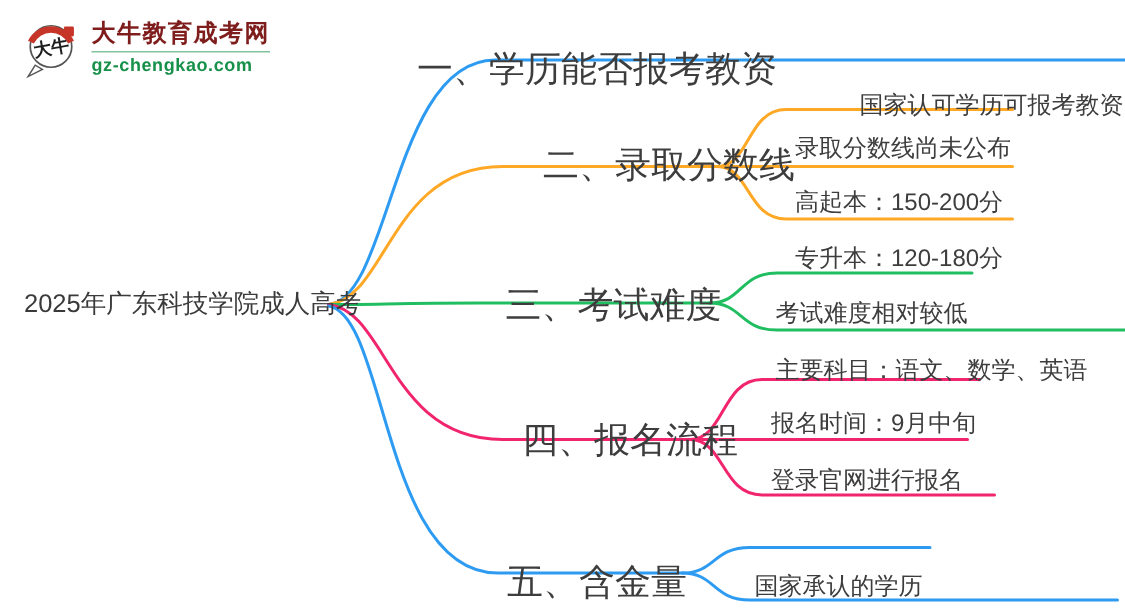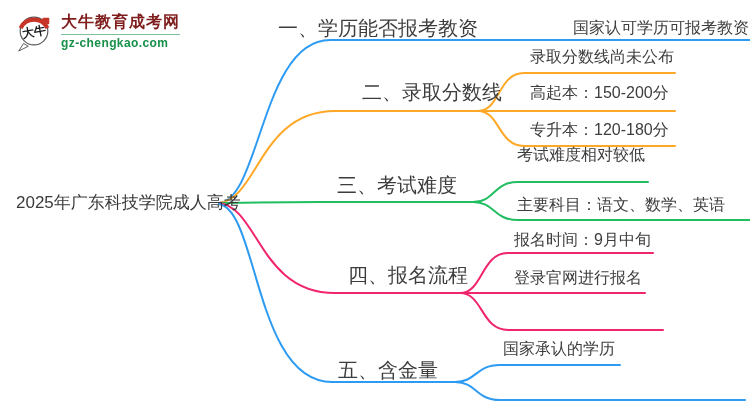--- a/index.html
+++ b/index.html
@@ -4,22 +4,22 @@
 <style>
   html,body { margin:0; padding:0; background:#ffffff; }
   .stage {
     position:relative; width:750px; height:410px; background:#ffffff;
     overflow:hidden; font-family:"Liberation Sans", sans-serif;
   }
   .links { position:absolute; left:0; top:0; width:750px; height:410px; }
   .links path { fill:none; stroke-width:2; stroke-linecap:round; }
   .node { position:absolute; white-space:nowrap; color:#3D3D3D; line-height:1.15; }
   .root-label { font-size:17px; color:#3A3A3A; }
-  .topic { font-size:20px; }
-  .child { font-size:16px; }
+  .topic { font-size:24px;margin-top:16px; }
+  .child { font-size:16px;margin-top:43px; }
   .logo { position:absolute; left:13px; top:9px; display:flex; align-items:center; gap:6px; }
   .logo-text { display:flex; flex-direction:column; }
   .logo-title { font-size:16px; font-weight:bold; color:#7f1d1d; letter-spacing:1px; }
   .logo-sep { height:1px; background:#17904A; opacity:.55; margin:1px 0 1px 0; }
   .logo-domain { font-size:12px; font-weight:bold; color:#17904A; letter-spacing:.4px; }
 </style>
 </head>
 <body>
 
 <div class="stage">
@@ -69,21 +69,21 @@
   <div class="node topic" style="left:337px; top:174px;">三、考试难度</div>
   <div class="node topic" style="left:348px; top:264px;text-align:right;">四、报名流程</div>
   <div class="node topic" style="left:338px; top:359px;">五、含金量</div>
 
   <div class="node child" style="left:573px; top:19px;">国家认可学历可报考教资</div>
 
   <div class="node child" style="left:530px; top:48px;">录取分数线尚未公布</div>
   <div class="node child" style="left:530px; top:84px;">高起本：150-200分</div>
   <div class="node child" style="left:530px; top:121px;">专升本：120-180分</div>
 
-  <div class="node child" style="left:517px; top:146px;">考试难度相对较低</div>
+  <div class="node child" style="left:517px; top:158px;">考试难度相对较低</div>
   <div class="node child" style="left:517px; top:196px;">主要科目：语文、数学、英语</div>
 
   <div class="node child" style="left:514px; top:231px;">报名时间：9月中旬</div>
   <div class="node child" style="left:514px; top:269px;">登录官网进行报名</div>
 
   <div class="node child" style="left:503px; top:340px;">国家承认的学历</div>
 
 </div>
 
 </body></html>

